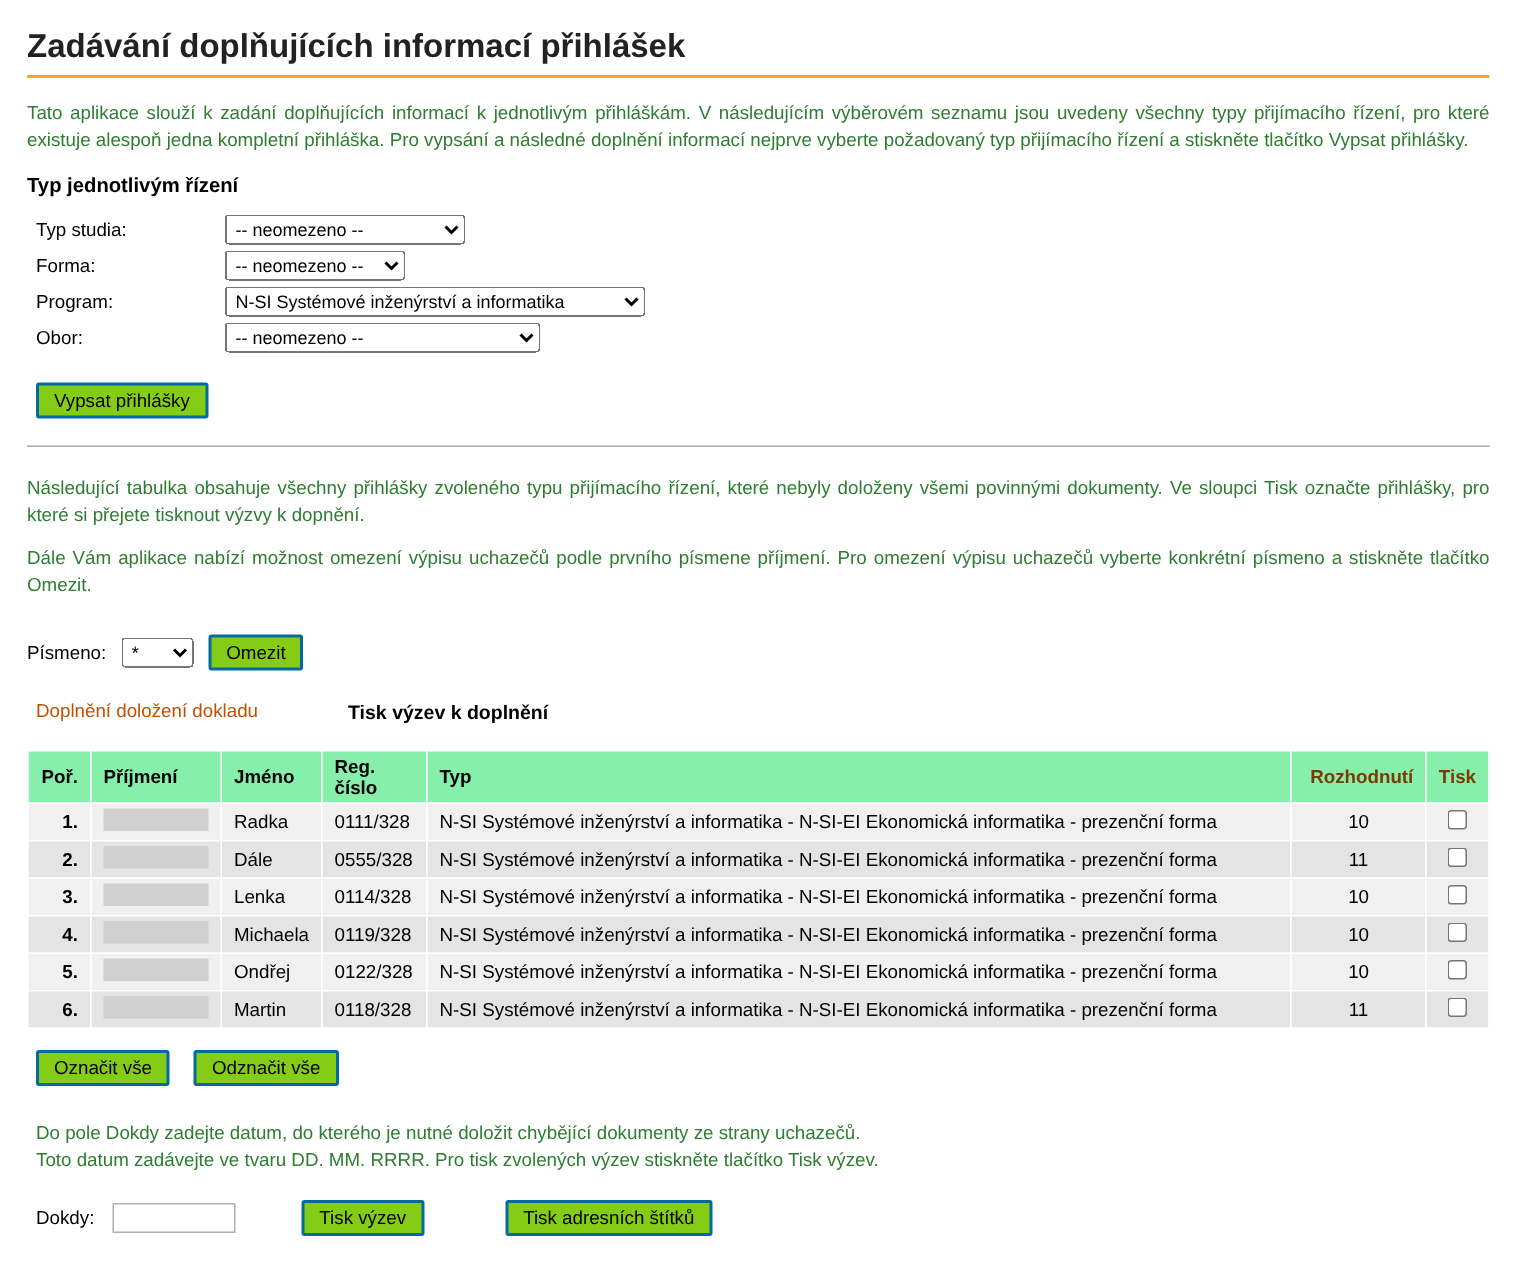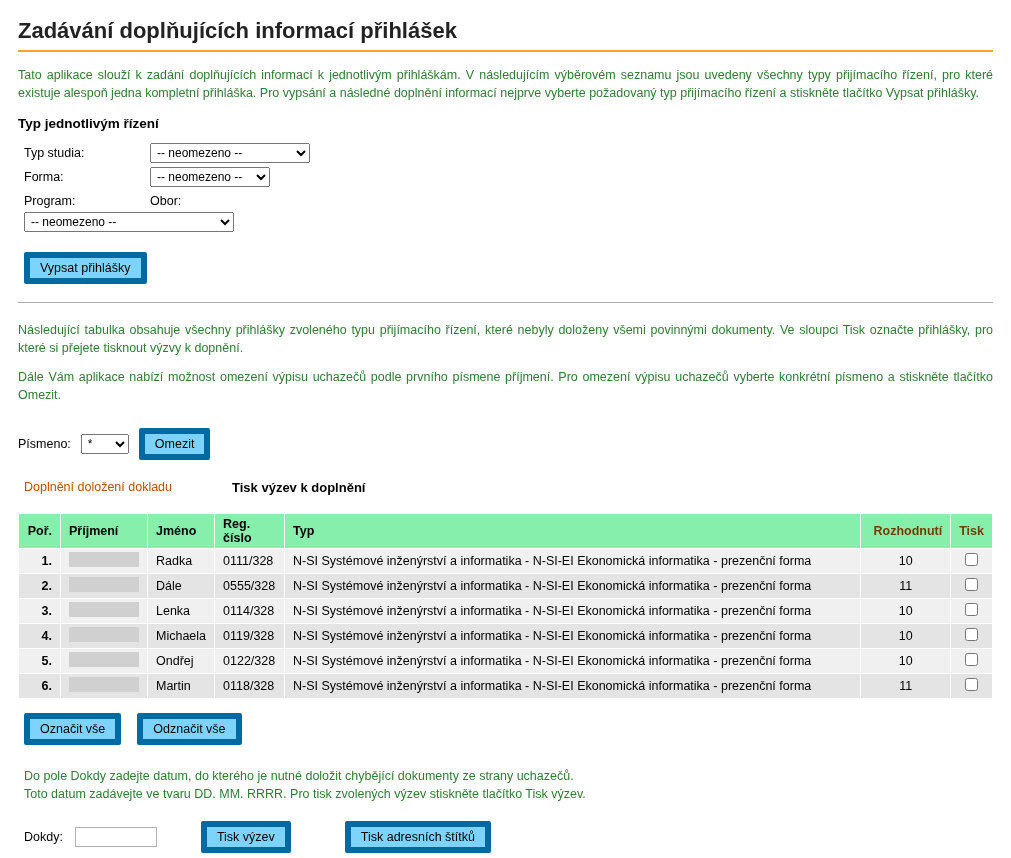--- a/index.html
+++ b/index.html
@@ -47,22 +47,22 @@
   select {
     font-family: inherit;
     font-size: 12px;
     padding: 1px 2px;
     min-width: 130px;
   }
   .btn {
     font-family: inherit;
     font-size: 12.5px;
     padding: 3px 10px;
-    border: 6px solid #0369a1;
-    background: #7dd3fc;
+    border: 2px solid #0369a1;
+    background: #84cc16;
     border-radius: 2px;
     cursor: pointer;
   }
   .hr-thin {
     height: 1px;
     background: #aaa;
     margin: 18px 0;
   }
   .inline-row {
     display: flex;
@@ -146,20 +146,21 @@
 <div class="section-title">Typ jednotlivým řízení</div>
 
 <div class="form-grid">
   <label>Typ studia:</label>
   <div><select style="min-width:160px"><option>-- neomezeno --</option></select></div>
 
   <label>Forma:</label>
   <div><select style="min-width:120px"><option>-- neomezeno --</option></select></div>
 
   <label>Program:</label>
+  <div><select style="min-width:280px"><option>N-SI Systémové inženýrství a informatika</option></select></div>
 
   <label>Obor:</label>
   <div><select style="min-width:210px"><option>-- neomezeno --</option></select></div>
 </div>
 
 <div style="margin-left:6px">
   <button class="btn">Vypsat přihlášky</button>
 </div>
 
 <div class="hr-thin"></div>

